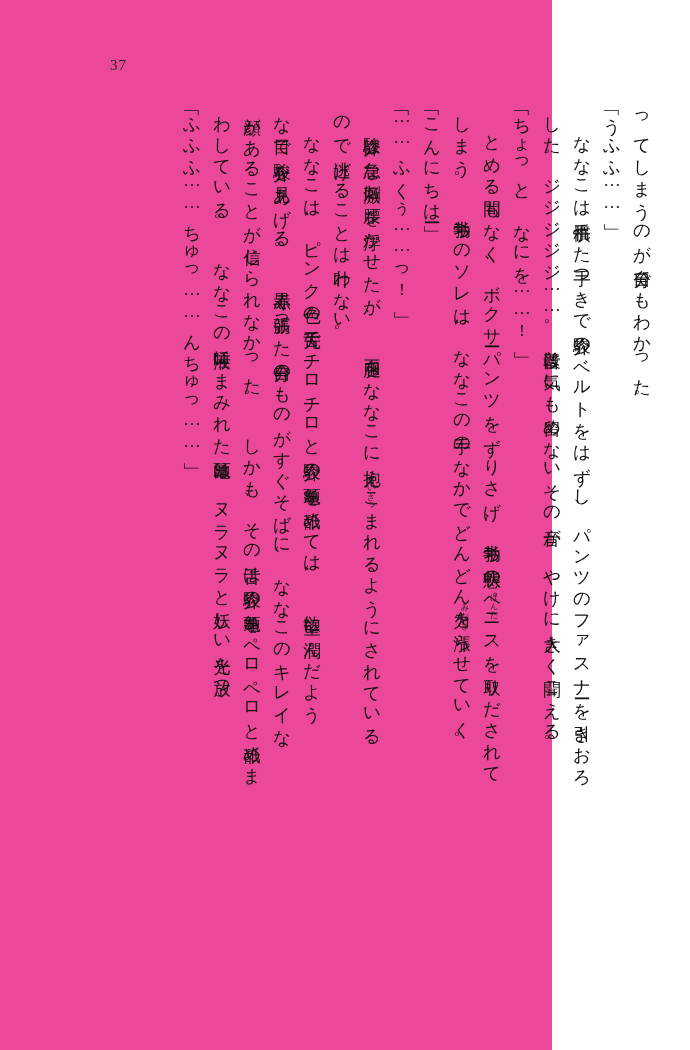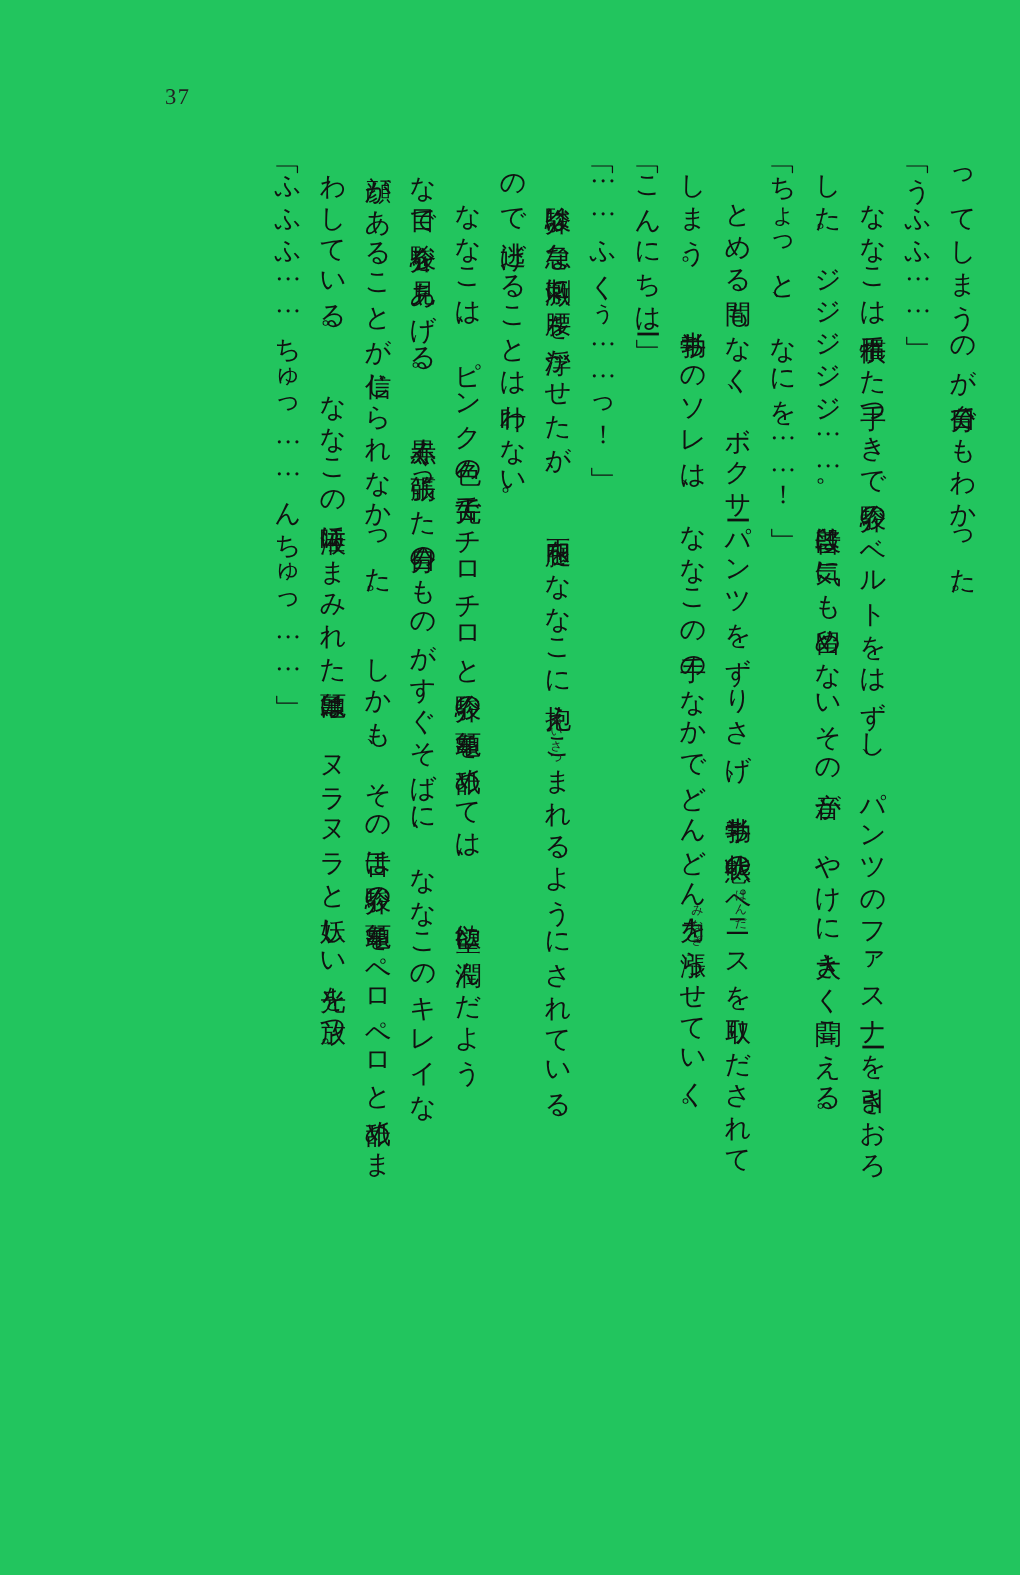--- a/index.html
+++ b/index.html
@@ -12,23 +12,23 @@
     height: 1050px;
     position: relative;
     font-family: "Liberation Serif", "DejaVu Serif", serif;
     color: #1a1a1a;
     overflow: hidden;
   }
   .page {
     position: absolute;
     left: 0;
     top: 0;
-    width: 680px;
+    width: 552px;
     height: 1050px;
-    background: #22c55e;
+    background: #ec4899;
   }
   .page-number {
     position: absolute;
     left: 110px;
     top: 57px;
     font-size: 15px;
     letter-spacing: 1px;
     color: #222;
     font-family: "Liberation Serif", "DejaVu Serif", serif;
   }

